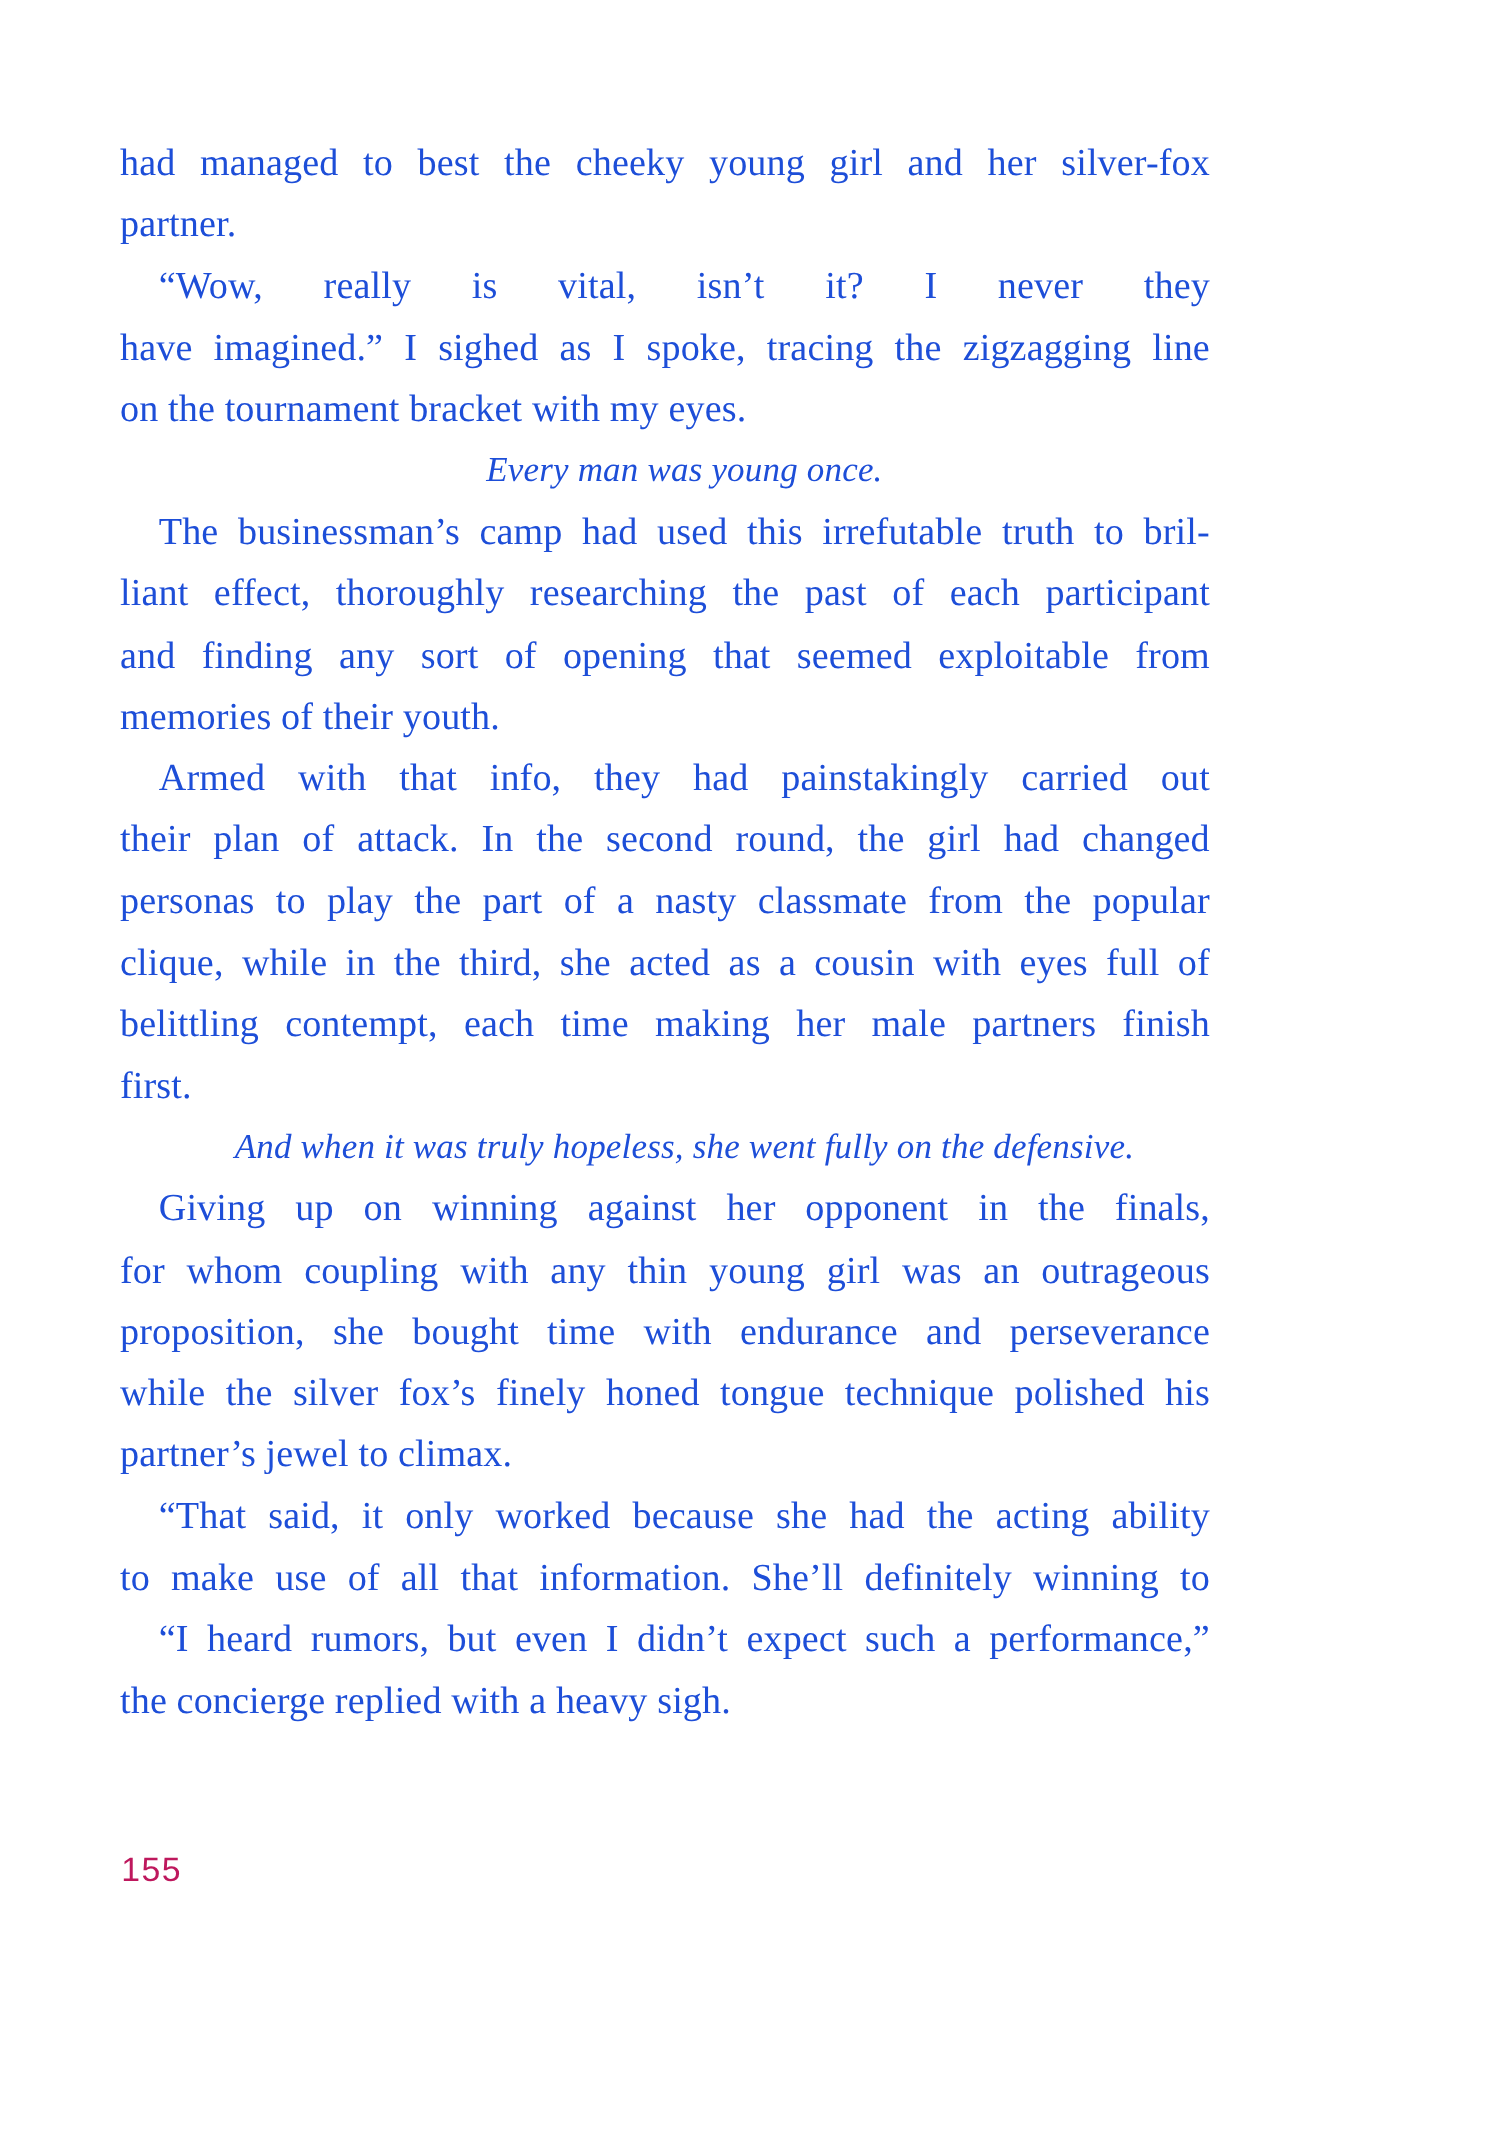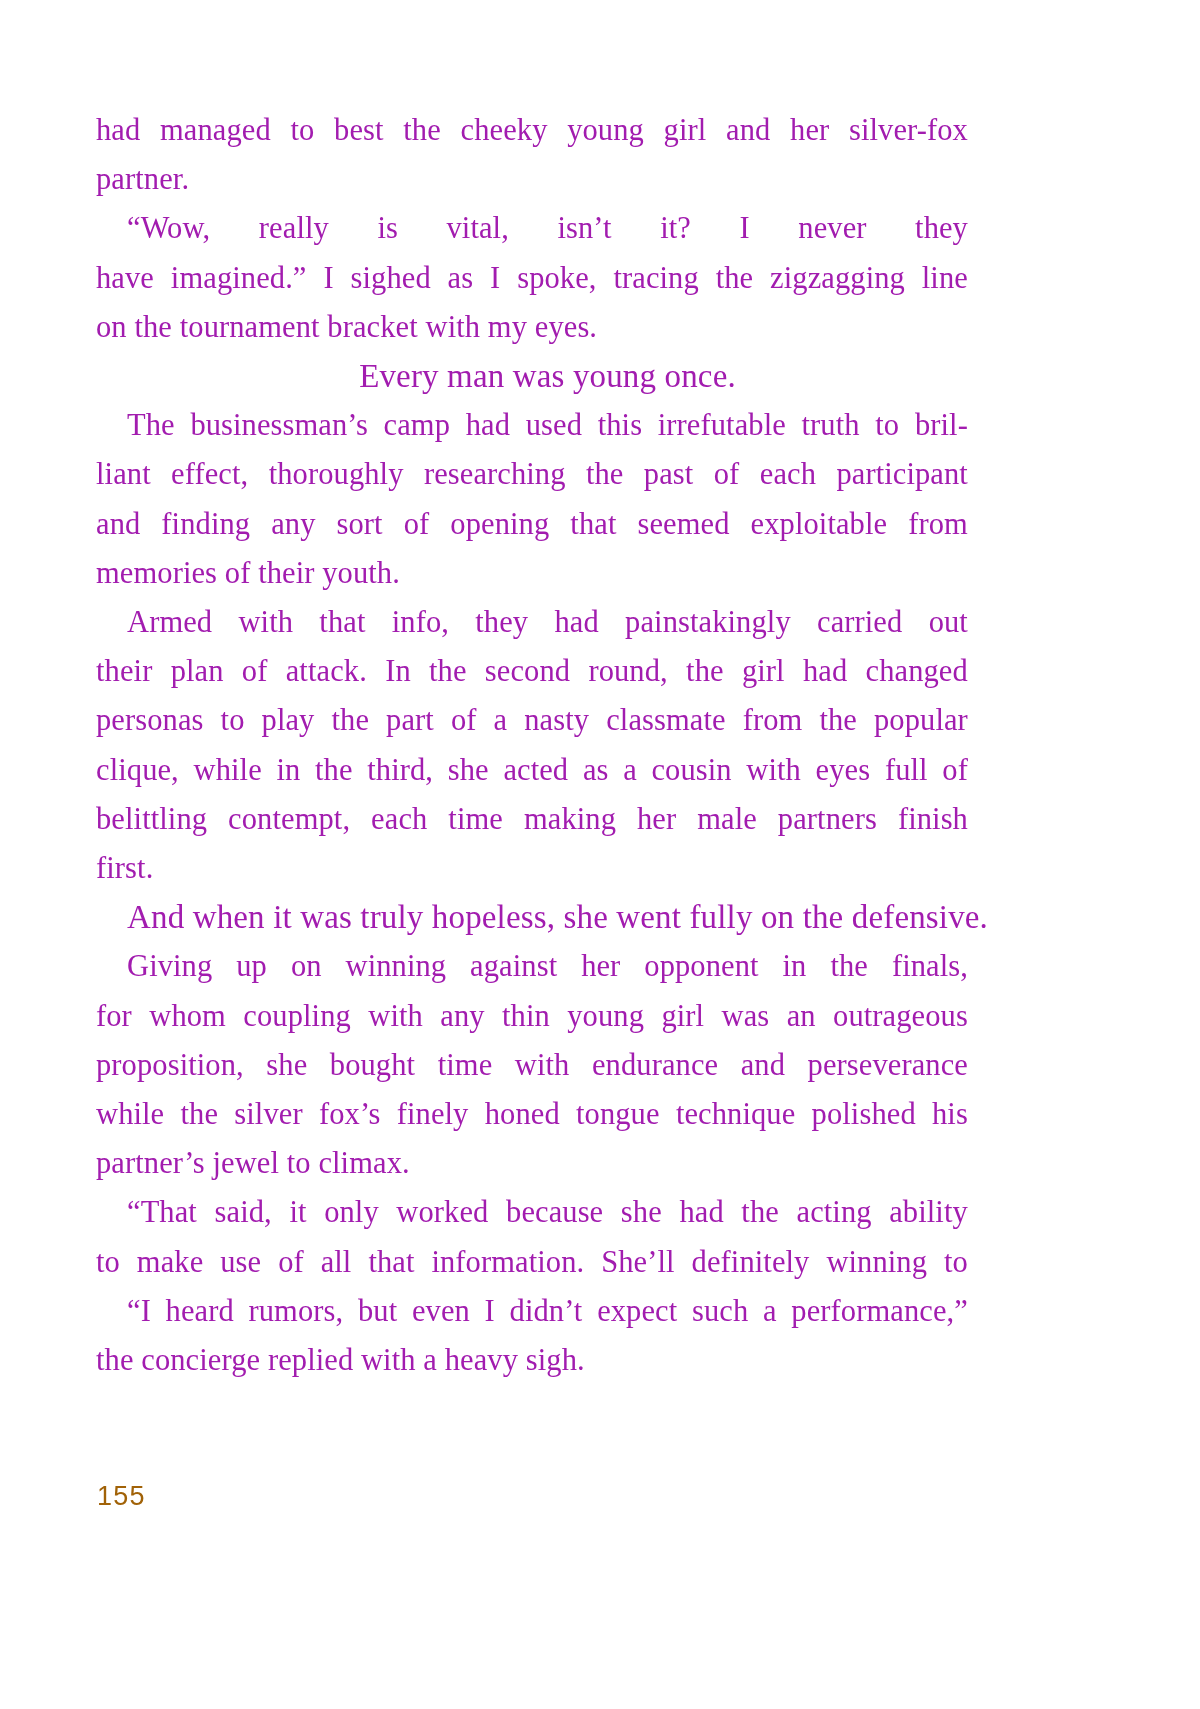--- a/index.html
+++ b/index.html
@@ -29,21 +29,21 @@
     position: absolute;
     left: 96px;
     top: 106px;
     width: 872px;
   }
 
   .para {
     margin: 0;
     font-size: 30.5px;
     line-height: 49.2px;
-    color: #a21caf;
+    color: #1d4ed8;
     text-align: left;
     letter-spacing: 0.1px;
   }
 
   
   .line {
     display: block;
     white-space: nowrap;
   }
 
@@ -56,32 +56,33 @@
   .line.justify > .w {
     display: inline-block;
   }
 
   .line.indent {
     padding-left: 31px;
     text-align: center;
   }
 
   .italic-line {
-    font-size: 33px;
+    font-style: italic;
+    font-size: 28px;
     letter-spacing: 0.15px;
   }
 
   .folio {
     position: absolute;
     left: 97px;
     top: 1481px;
     font-family: "Liberation Sans", "DejaVu Sans", sans-serif;
     font-size: 27px;
     font-weight: 300;
-    color: #a16207;
+    color: #be185d;
     letter-spacing: 1.2px;
   }
 </style>
 </head>
 <body>
 
 <div class="page">
 
   <div class="text-block">
 

